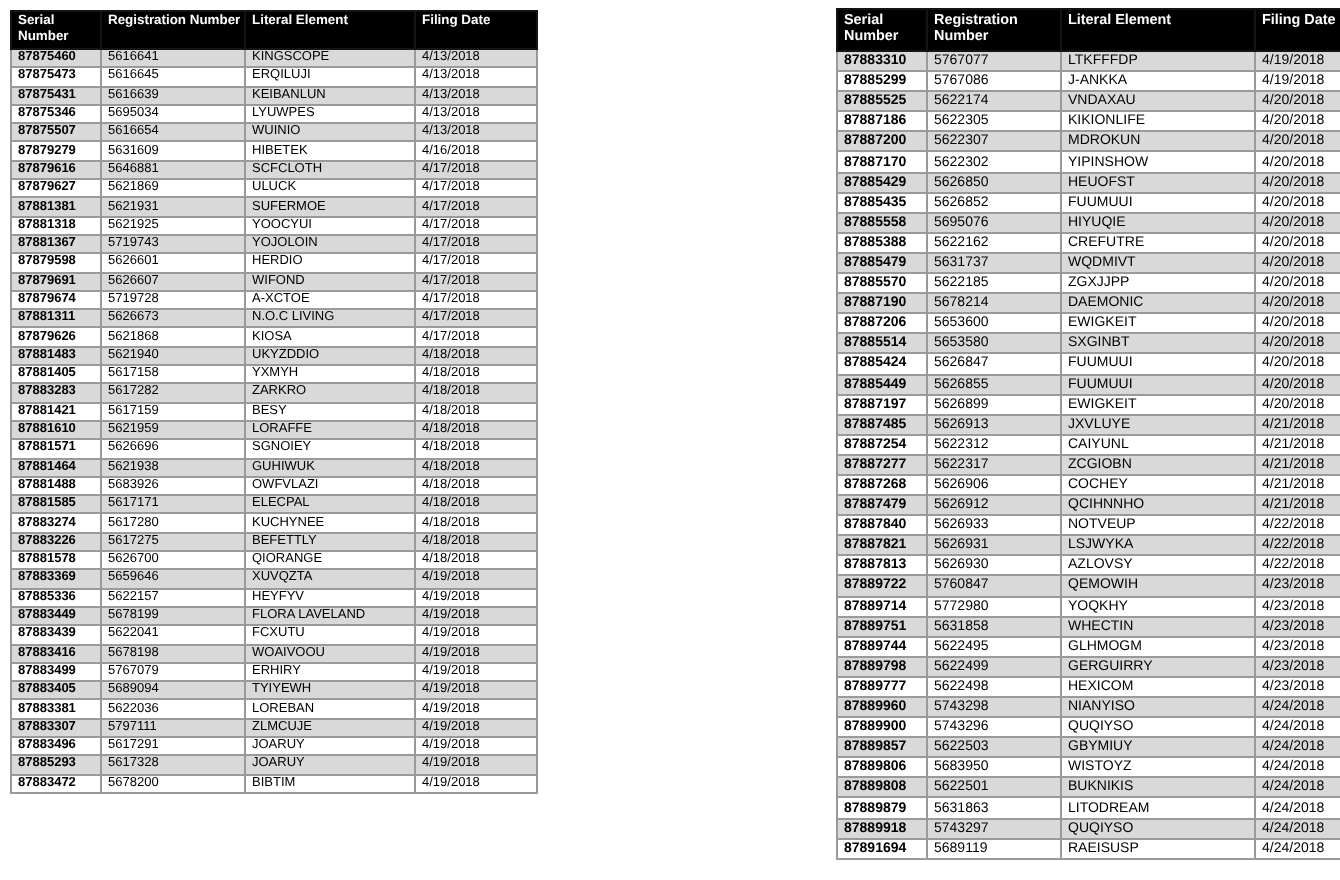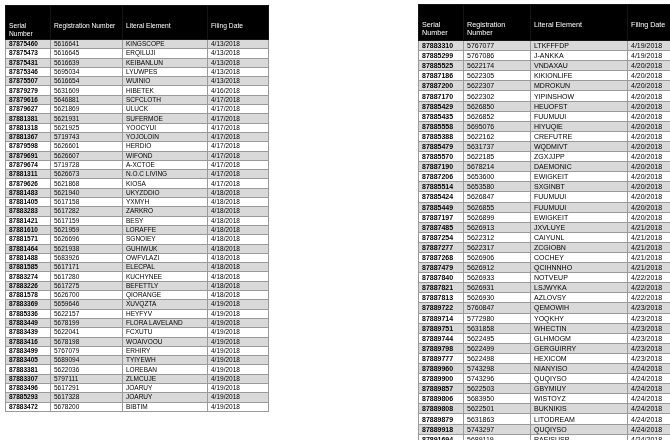--- a/index.html
+++ b/index.html
@@ -13,24 +13,24 @@
     position: relative;
   }
   .data-table {
     position: absolute;
     border-collapse: collapse;
     table-layout: fixed;
   }
   .data-table th {
     background: var(--header-bg, #000000);
     color: var(--header-fg, #ffffff);
-    font-weight: normal;
+    font-weight: bold;
     text-align: left;
     vertical-align: top;
-    padding: 16px 1px 0 3px;
+    padding: 1px 1px 0 3px;
     border: 1px solid #141414;
     line-height: 1.15;
     white-space: normal;
     margin-left: 28px;
   }
   .data-table td {
     padding: 0 1px 0 3px;
     border: 1px solid #9a9a9a;
     white-space: nowrap;
     overflow: hidden;

